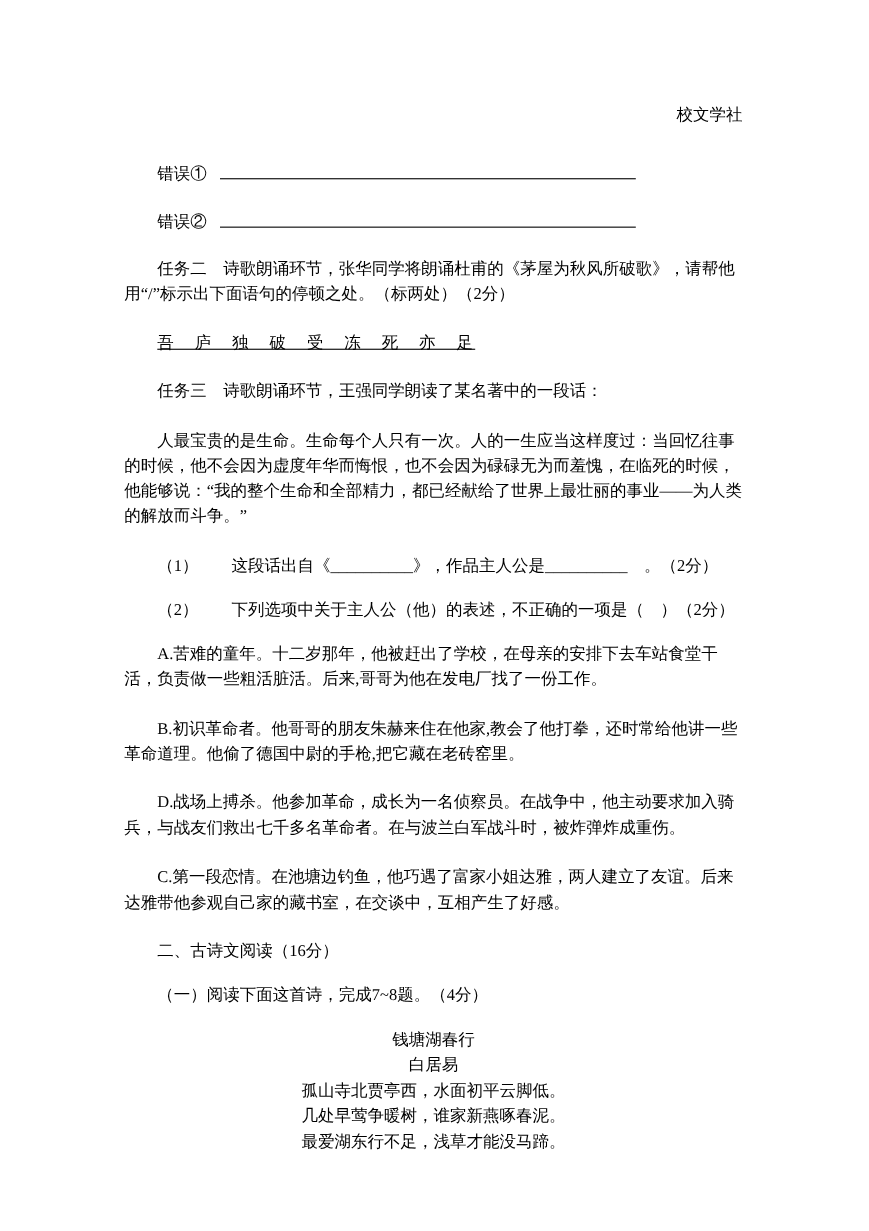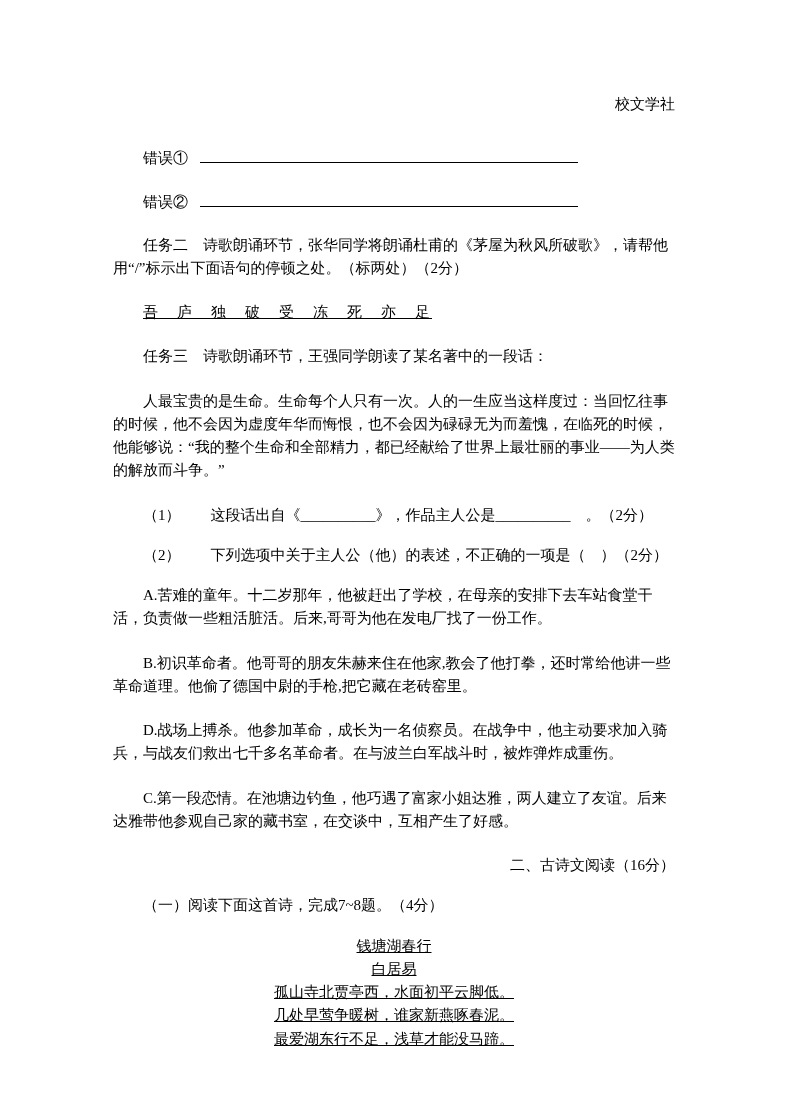--- a/index.html
+++ b/index.html
@@ -54,29 +54,27 @@
   .pause-sentence {
     text-indent: 2em;
     letter-spacing: 2px;
     margin-bottom: 21px;
     text-decoration: underline;
   }
   .section-heading {
     margin-top: 14px;
     margin-bottom: 17px;
     text-indent: 2em;
-    text-align: right;
   }
   .poem {
     text-align: center;
     margin-top: 10px;
   }
   .poem p {
     line-height: 1.55;
-    text-decoration: underline;
   }
 </style>
 </head>
 <body>
 
 <div class="page">
 
   <div class="header-right">校文学社</div>
 
   <div class="blank-row">

